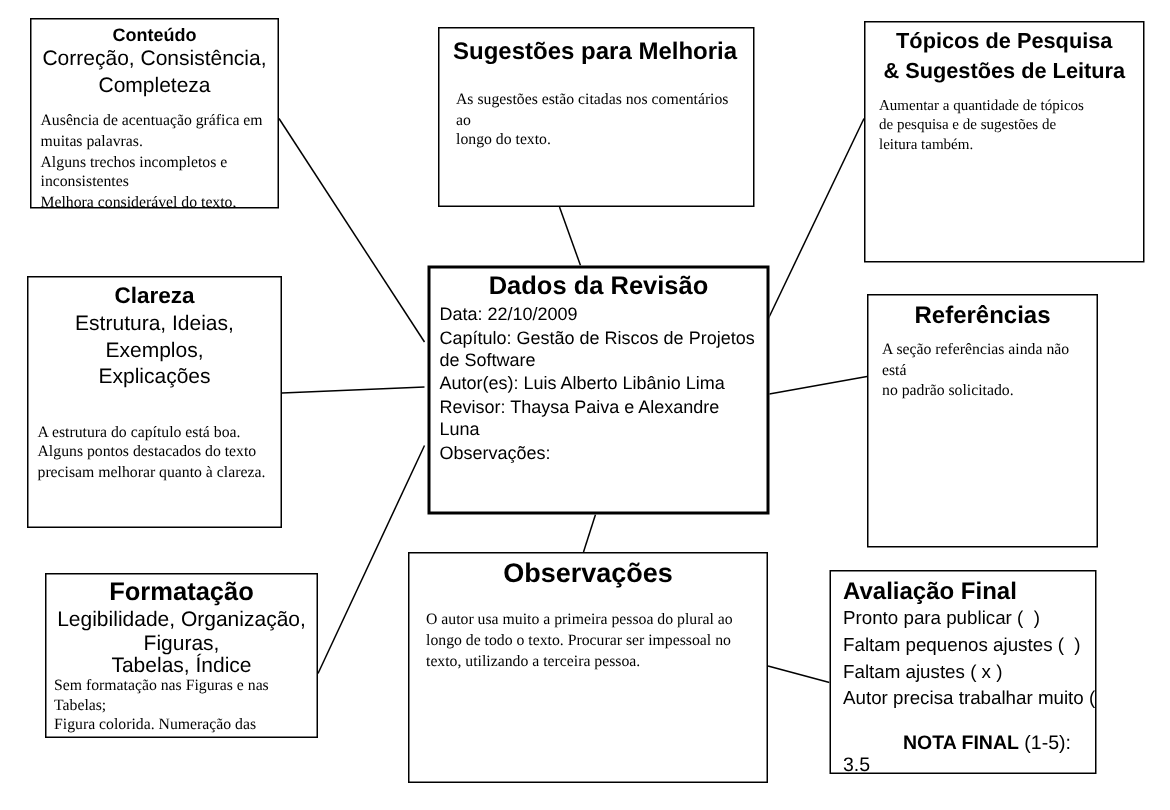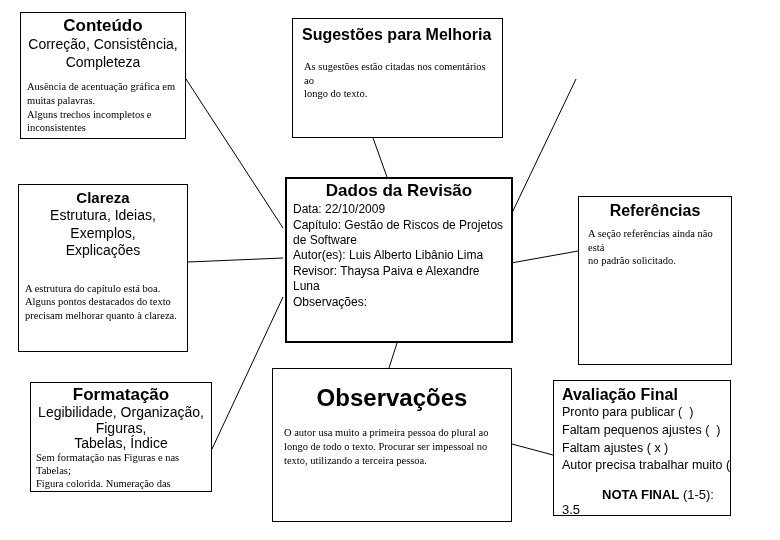--- a/index.html
+++ b/index.html
@@ -38,21 +38,21 @@
   }
   .node-body {
     font-family: "Liberation Serif", "DejaVu Serif", serif;
     font-size: 10.5px;
     line-height: 1.3;
     white-space: pre-line;
     text-align: left;
   }
 
   #node-conteudo   { left: 20px;  top: 12px;  width: 166px; height: 127px; }
-  #node-conteudo .node-title { font-size: 17px; margin-top: 3px; }
+  #node-conteudo .node-title { font-size: 12px; margin-top: 3px; }
   #node-conteudo .node-body  { margin-top: 9px; padding: 0 5px 0 6px; }
 
   #node-sugestoes  { left: 292px; top: 18px;  width: 211px; height: 120px; }
   #node-sugestoes .node-title { font-size: 16px; text-align: left; padding-left: 9px; margin-top: 6px; }
   #node-sugestoes .node-body  { margin-top: 16px; padding: 0 8px 0 11px; }
 
   #node-topicos    { left: 576px; top: 14px;  width: 187px; height: 161px; }
   #node-topicos .node-title { font-size: 14.5px; line-height: 1.35; margin-top: 4px; }
   #node-topicos .node-body  { font-size: 10px; margin-top: 6px; padding: 0 6px 0 9px; }
 
@@ -67,21 +67,21 @@
   #node-referencias{ left: 578px; top: 196px; width: 154px; height: 169px; }
   #node-referencias .node-title { font-size: 16px; margin-top: 4px; }
   #node-referencias .node-body  { margin-top: 7px; padding: 0 6px 0 9px; }
 
   #node-formatacao { left: 30px;  top: 382px; width: 182px; height: 110px; }
   #node-formatacao .node-title { font-size: 17px; margin-top: 2px; }
   #node-formatacao .node-subtitle { line-height: 1.1; }
   #node-formatacao .node-body  { margin-top: -1px; padding: 0 2px 0 5px; line-height: 1.28; }
 
   #node-observacoes{ left: 272px; top: 368px; width: 240px; height: 154px; }
-  #node-observacoes .node-title { font-size: 24px; margin-top: 15px; }
+  #node-observacoes .node-title { font-size: 18px; margin-top: 3px; }
   #node-observacoes .node-body  { margin-top: 13px; padding: 0 8px 0 11px; line-height: 1.35; }
 
   #node-avaliacao  { left: 553px; top: 380px; width: 178px; height: 136px; padding: 4px 6px 0 8px; }
   #node-avaliacao .node-title { font-size: 16px; text-align: left; margin: 0; }
   .option-line { font-size: 12.5px; line-height: 1.42; white-space: pre; }
   .nota-line   { margin-top: 12px; font-size: 13px; }
   .nota-label  { font-weight: bold; margin-left: 40px; }
 </style>
 </head>
 <body>
@@ -109,20 +109,27 @@
 Melhora considerável do texto,
 apesar do citado acima.</div>
   </div>
 
   <div class="node" id="node-sugestoes">
     <div class="node-title">Sugestões para Melhoria</div>
     <div class="node-body">As sugestões estão citadas nos comentários ao
 longo do texto.</div>
   </div>
 
+  <div class="node" id="node-topicos">
+    <div class="node-title">Tópicos de Pesquisa
+&amp; Sugestões de Leitura</div>
+    <div class="node-body">Aumentar a quantidade de tópicos
+de pesquisa e de sugestões de
+leitura também.</div>
+  </div>
 
   <div class="node" id="node-clareza">
     <div class="node-title">Clareza</div>
     <div class="node-subtitle">Estrutura, Ideias, Exemplos,
 Explicações</div>
     <div class="node-body">A estrutura do capítulo está boa.
 Alguns pontos destacados do texto
 precisam melhorar quanto à clareza.</div>
   </div>
 

